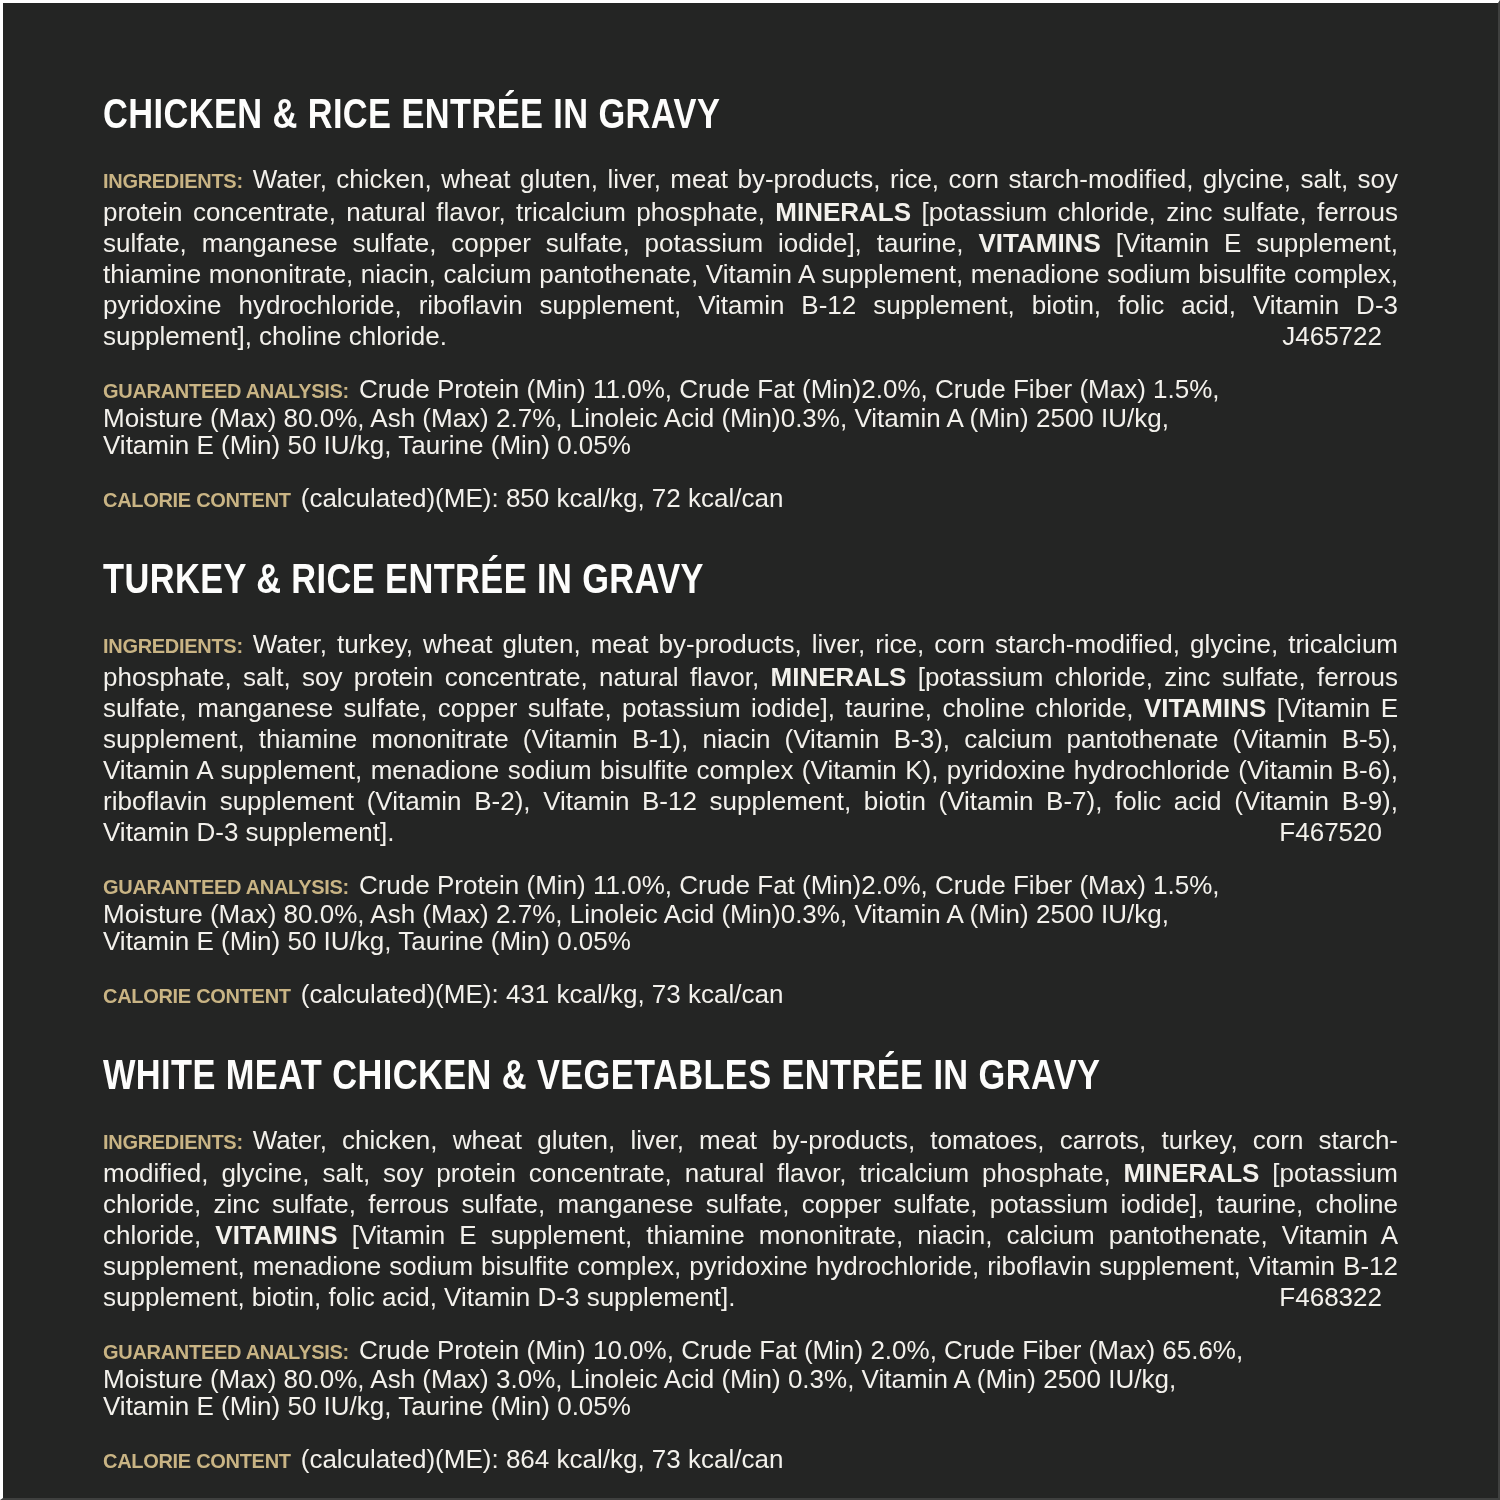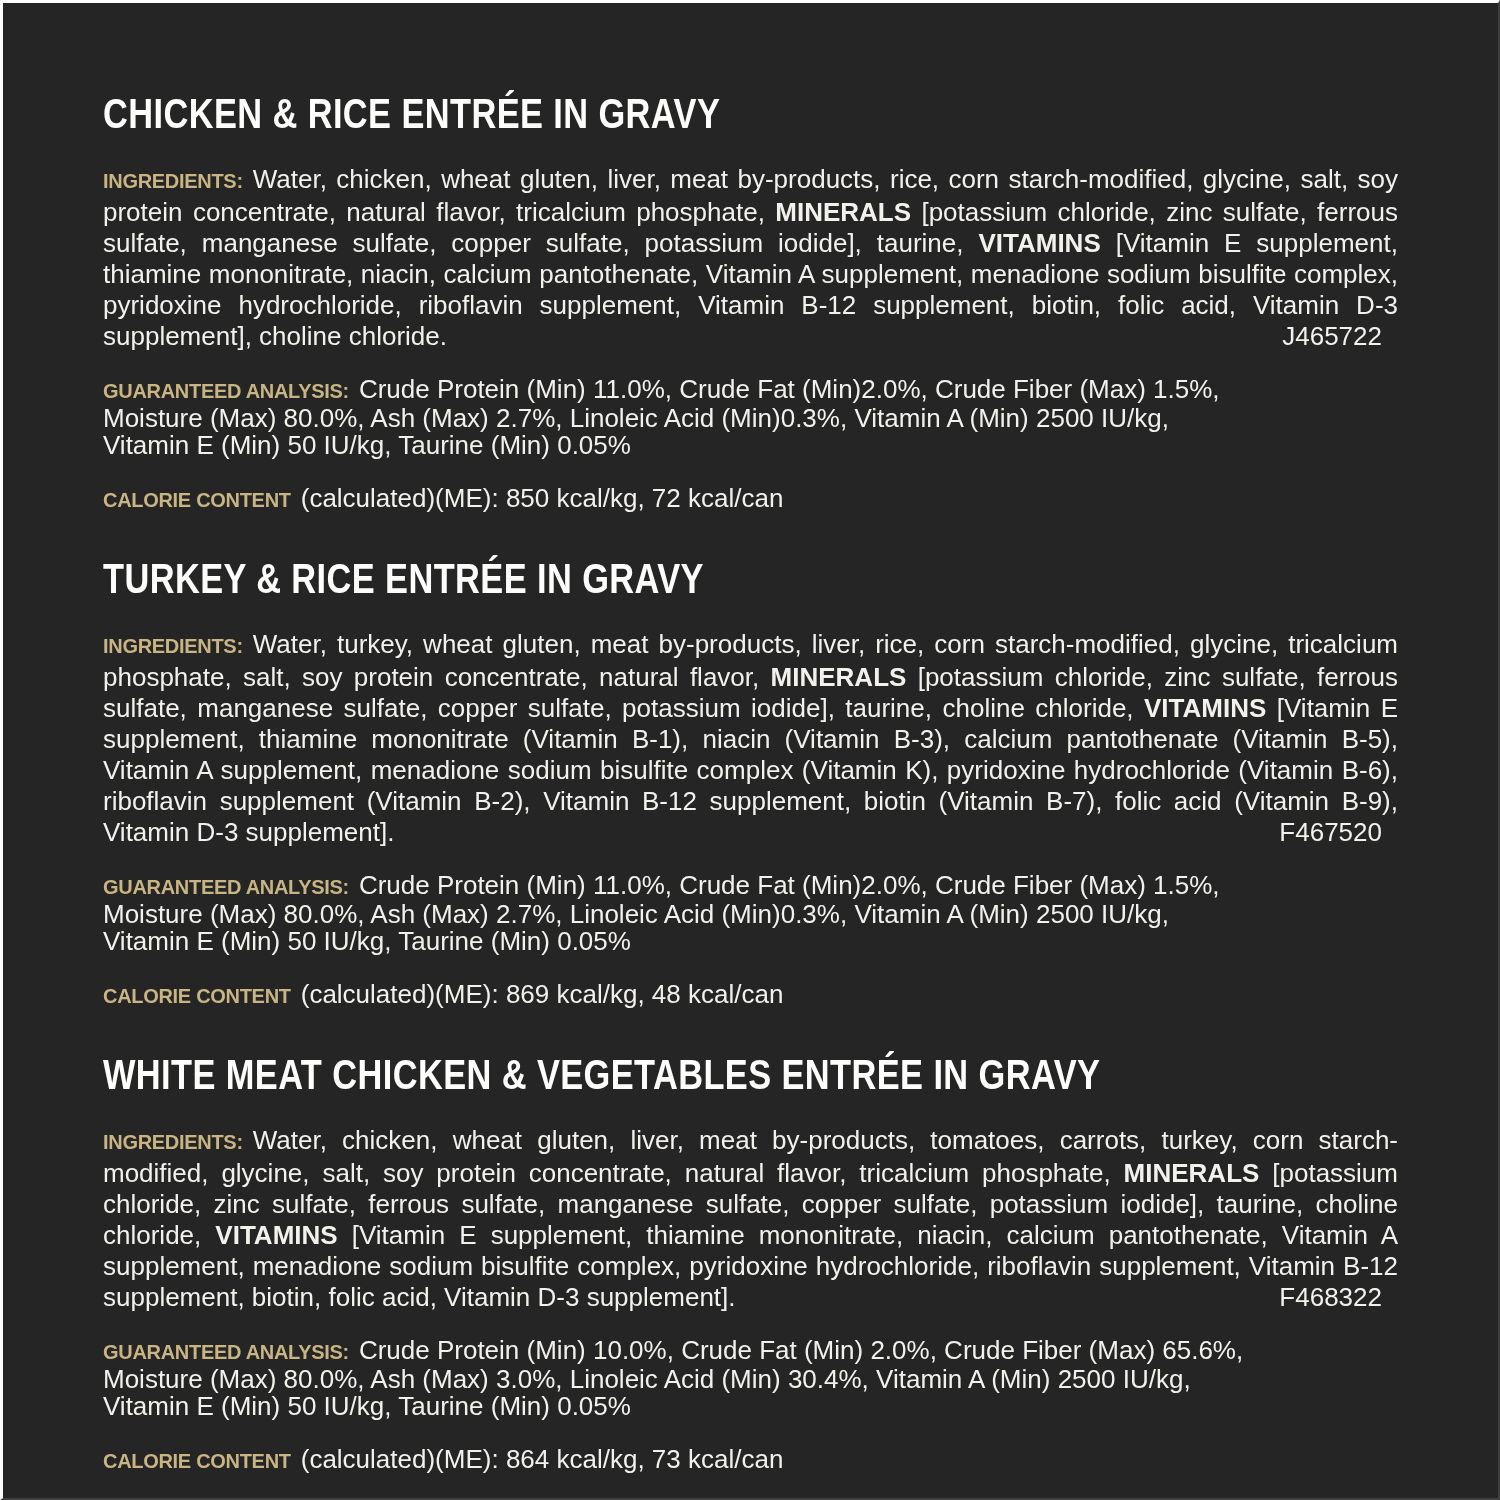--- a/index.html
+++ b/index.html
@@ -72,23 +72,23 @@
     <h2 class="section-title">CHICKEN &amp; RICE ENTRÉE IN GRAVY</h2>
     <p class="para"><span class="glabel">INGREDIENTS:</span><span><span>Water, chicken, wheat gluten, liver, meat by-products, rice, corn starch-modified, glycine, salt, soy protein concentrate, natural flavor, tricalcium phosphate, </span><span style="font-weight: 700;">MINERALS</span><span> [potassium chloride, zinc sulfate, ferrous sulfate, manganese sulfate, copper sulfate, potassium iodide], taurine, </span><span style="font-weight: 700;">VITAMINS</span><span> [Vitamin E supplement, thiamine mononitrate, niacin, calcium pantothenate, Vitamin A supplement, menadione sodium bisulfite complex, pyridoxine hydrochloride, riboflavin supplement, Vitamin B-12 supplement, biotin, folic acid, Vitamin D-3 supplement], choline chloride.</span></span><span class="code">J465722</span></p>
     <p class="ga"><span class="glabel">GUARANTEED ANALYSIS:</span><span>Crude Protein (Min) 11.0%, Crude Fat (Min)2.0%, Crude Fiber (Max) 1.5%,</span><br><span>Moisture (Max) 80.0%, Ash (Max) 2.7%, Linoleic Acid (Min)0.3%, Vitamin A (Min) 2500 IU/kg,</span><br><span>Vitamin E (Min) 50 IU/kg, Taurine (Min) 0.05%</span></p>
     <p class="calorie"><span class="glabel">CALORIE CONTENT</span><span>(calculated)(ME): 850 kcal/kg, 72 kcal/can</span></p>
   </div>
 
   <div class="section">
     <h2 class="section-title">TURKEY &amp; RICE ENTRÉE IN GRAVY</h2>
     <p class="para"><span class="glabel">INGREDIENTS:</span><span><span>Water, turkey, wheat gluten, meat by-products, liver, rice, corn starch-modified, glycine, tricalcium phosphate, salt, soy protein concentrate, natural flavor, </span><span style="font-weight: 700;">MINERALS</span><span> [potassium chloride, zinc sulfate, ferrous sulfate, manganese sulfate, copper sulfate, potassium iodide], taurine, choline chloride, </span><span style="font-weight: 700;">VITAMINS</span><span> [Vitamin E supplement, thiamine mononitrate (Vitamin B-1), niacin (Vitamin B-3), calcium pantothenate (Vitamin B-5), Vitamin A supplement, menadione sodium bisulfite complex (Vitamin K), pyridoxine hydrochloride (Vitamin B-6), riboflavin supplement (Vitamin B-2), Vitamin B-12 supplement, biotin (Vitamin B-7), folic acid (Vitamin B-9), Vitamin D-3 supplement].</span></span><span class="code">F467520</span></p>
     <p class="ga"><span class="glabel">GUARANTEED ANALYSIS:</span><span>Crude Protein (Min) 11.0%, Crude Fat (Min)2.0%, Crude Fiber (Max) 1.5%,</span><br><span>Moisture (Max) 80.0%, Ash (Max) 2.7%, Linoleic Acid (Min)0.3%, Vitamin A (Min) 2500 IU/kg,</span><br><span>Vitamin E (Min) 50 IU/kg, Taurine (Min) 0.05%</span></p>
-    <p class="calorie"><span class="glabel">CALORIE CONTENT</span><span>(calculated)(ME): 869 kcal/kg, 48 kcal/can</span></p>
+    <p class="calorie"><span class="glabel">CALORIE CONTENT</span><span>(calculated)(ME): 431 kcal/kg, 73 kcal/can</span></p>
   </div>
 
   <div class="section">
     <h2 class="section-title">WHITE MEAT CHICKEN &amp; VEGETABLES ENTRÉE IN GRAVY</h2>
     <p class="para"><span class="glabel">INGREDIENTS:</span><span><span>Water, chicken, wheat gluten, liver, meat by-products, tomatoes, carrots, turkey, corn starch-modified, glycine, salt, soy protein concentrate, natural flavor, tricalcium phosphate, </span><span style="font-weight: 700;">MINERALS</span><span> [potassium chloride, zinc sulfate, ferrous sulfate, manganese sulfate, copper sulfate, potassium iodide], taurine, choline chloride, </span><span style="font-weight: 700;">VITAMINS</span><span> [Vitamin E supplement, thiamine mononitrate, niacin, calcium pantothenate, Vitamin A supplement, menadione sodium bisulfite complex, pyridoxine hydrochloride, riboflavin supplement, Vitamin B-12 supplement, biotin, folic acid, Vitamin D-3 supplement].</span></span><span class="code">F468322</span></p>
-    <p class="ga"><span class="glabel">GUARANTEED ANALYSIS:</span><span>Crude Protein (Min) 10.0%, Crude Fat (Min) 2.0%, Crude Fiber (Max) 65.6%,</span><br><span>Moisture (Max) 80.0%, Ash (Max) 3.0%, Linoleic Acid (Min) 30.4%, Vitamin A (Min) 2500 IU/kg,</span><br><span>Vitamin E (Min) 50 IU/kg, Taurine (Min) 0.05%</span></p>
+    <p class="ga"><span class="glabel">GUARANTEED ANALYSIS:</span><span>Crude Protein (Min) 10.0%, Crude Fat (Min) 2.0%, Crude Fiber (Max) 65.6%,</span><br><span>Moisture (Max) 80.0%, Ash (Max) 3.0%, Linoleic Acid (Min) 0.3%, Vitamin A (Min) 2500 IU/kg,</span><br><span>Vitamin E (Min) 50 IU/kg, Taurine (Min) 0.05%</span></p>
     <p class="calorie"><span class="glabel">CALORIE CONTENT</span><span>(calculated)(ME): 864 kcal/kg, 73 kcal/can</span></p>
   </div>
 
 </div>
 
 </body></html>

